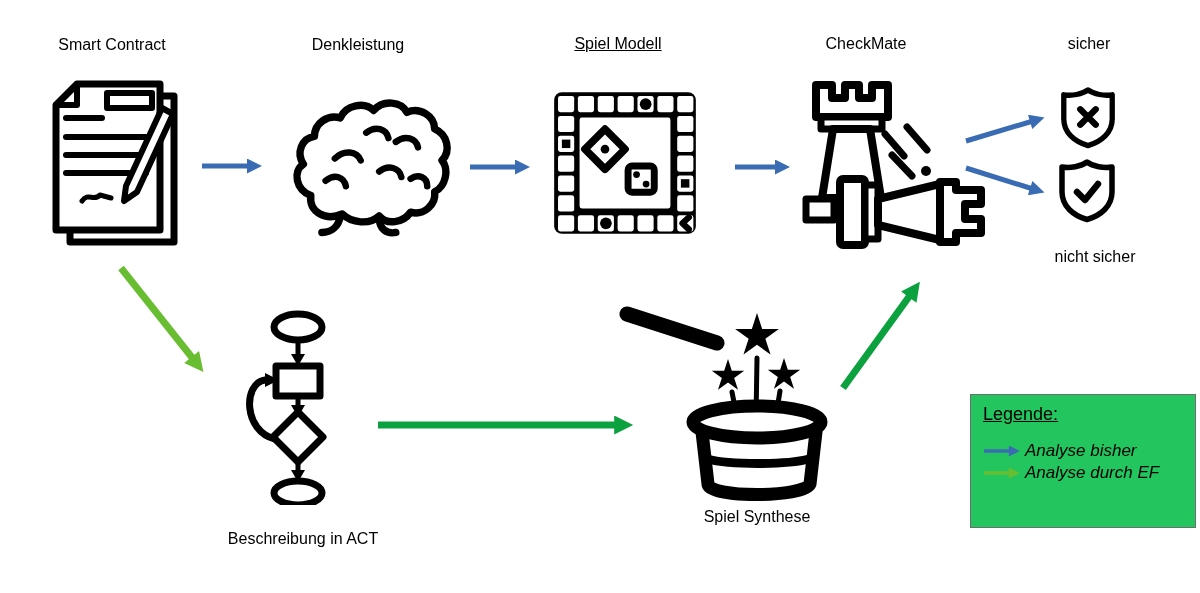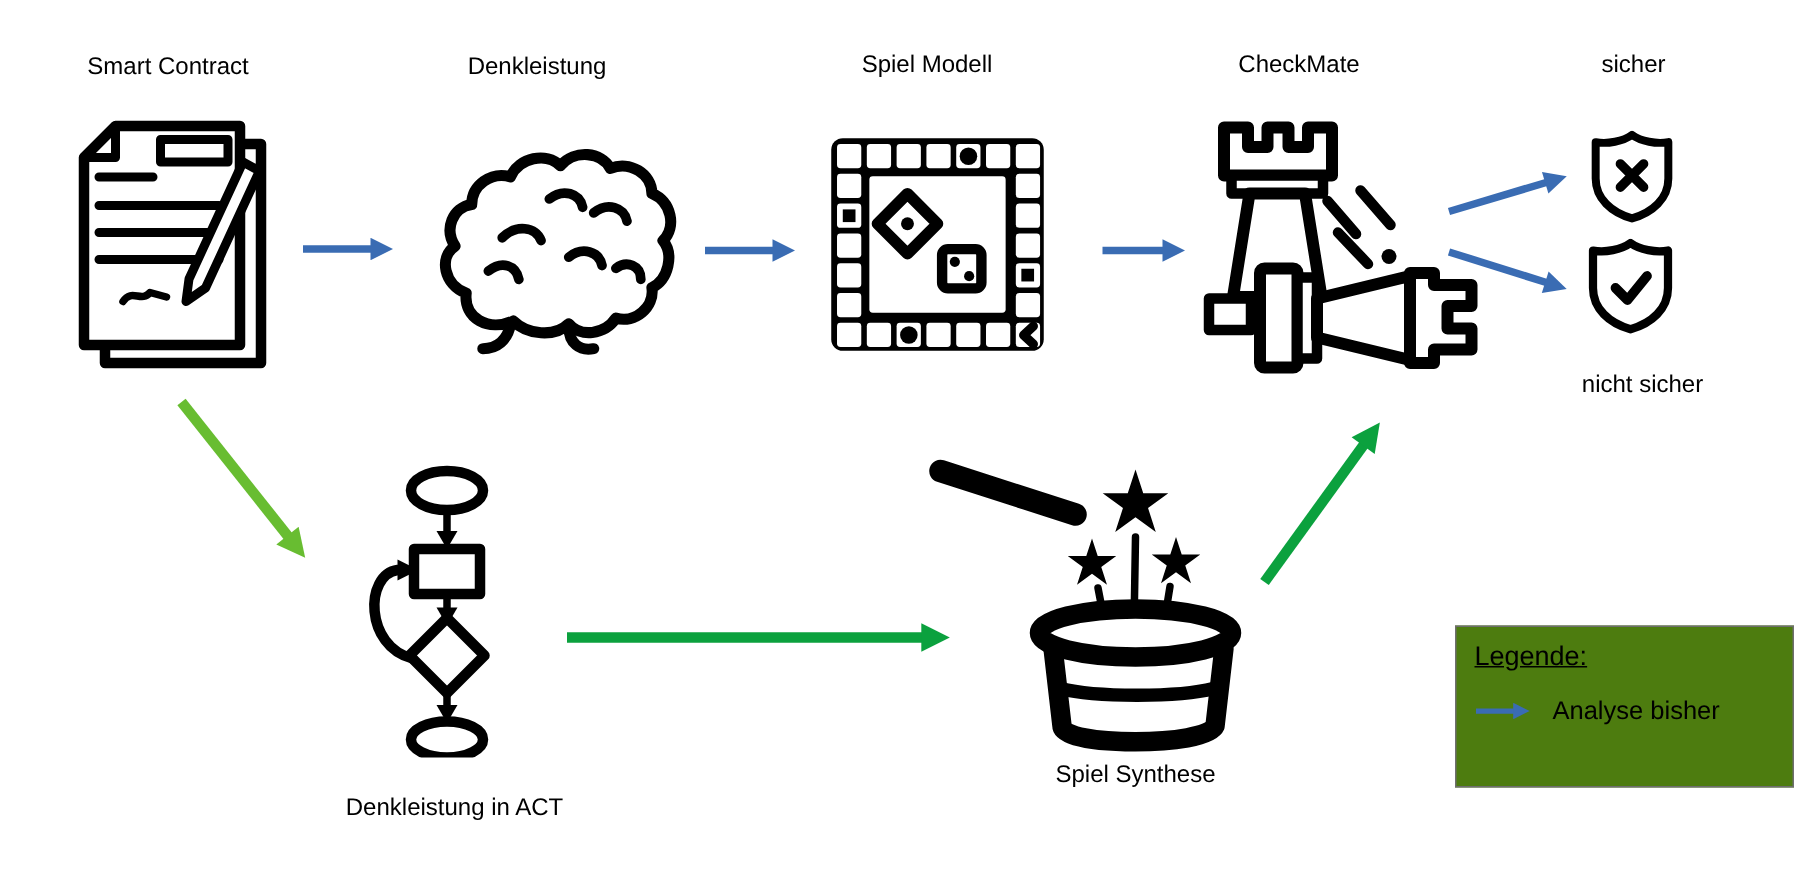--- a/index.html
+++ b/index.html
@@ -17,27 +17,26 @@
   .paper { stroke:var(--line-black,#000); fill:#fff; stroke-linecap:round; stroke-linejoin:round; }
   .ink-fill { fill:var(--line-black,#000); stroke:none; }
   .arrows { position:absolute; left:0; top:0; width:1200px; height:593px; }
   .arrow-blue  { stroke:var(--arrow-blue,#3a6cb3); stroke-width:5; fill:none; }
   .arrow-lgreen{ stroke:var(--arrow-light-green,#68bd31); stroke-width:7; fill:none; }
   .arrow-dgreen{ stroke:var(--arrow-dark-green,#0ba13e); stroke-width:7; fill:none; }
   #mh-blue path, #mh-blue-s path   { fill:var(--arrow-blue,#3a6cb3); }
   #mh-lgreen path, #mh-lgreen-s path { fill:var(--arrow-light-green,#68bd31); }
   #mh-dgreen path, #mh-dgreen-s path { fill:var(--arrow-dark-green,#0ba13e); }
   .legend {
-    position:absolute; left:970px; top:394px; width:226px; height:108px;
-    border:1.5px solid var(--legend-border,#6e6e6e); background:#4d7c0f; box-sizing:border-box;
+    position:absolute; left:970px; top:394px; width:226px; height:134px;
+    border:1.5px solid var(--legend-border,#6e6e6e); background:#22c55e; box-sizing:border-box;
     padding:9px 12px;
-    margin-top:23px;
   }
   .legend-title { font-size:18px; text-decoration:underline; margin-bottom:15px; }
-  .legend-row { display:flex; align-items:center; gap:10px; height:22px; }
+  .legend-row { display:flex; align-items:center; gap:0; height:22px;font-style:italic; }
   .legend-row svg { flex:0 0 auto; }
   .legend-row .legend-label { font-size:17px; white-space:nowrap; }
   .legend-arrow { stroke-width:3.5; fill:none; }
   .la-blue  { stroke:var(--arrow-blue,#3a6cb3); }
   .la-lgreen{ stroke:var(--arrow-light-green,#68bd31); }
   .la-dgreen{ stroke:var(--arrow-dark-green,#0ba13e); }
 </style>
 </head>
 <body>
 
@@ -60,25 +59,25 @@
     <line class="arrow-blue" x1="735" y1="167" x2="778" y2="167" marker-end="url(#mh-blue)"></line>
     <line class="arrow-blue" x1="966" y1="141" x2="1033" y2="121" marker-end="url(#mh-blue)"></line>
     <line class="arrow-blue" x1="966" y1="168" x2="1033" y2="189" marker-end="url(#mh-blue)"></line>
     <line class="arrow-lgreen" x1="121" y1="268" x2="194" y2="360" marker-end="url(#mh-lgreen)"></line>
     <line class="arrow-dgreen" x1="378" y1="425" x2="618" y2="425" marker-end="url(#mh-dgreen)"></line>
     <line class="arrow-dgreen" x1="843" y1="388" x2="911" y2="294" marker-end="url(#mh-dgreen)"></line>
   </svg>
 
   <div class="node-label" style="left:112px; top:33px;">Smart Contract</div>
   <div class="node-label" style="left:358px; top:33px;">Denkleistung</div>
-  <div class="node-label" style="left:618px; top:32px;">Spiel Modell</div>
+  <div class="node-label" style="left:618px; top:32px;text-decoration:underline;">Spiel Modell</div>
   <div class="node-label" style="left:866px; top:32px;text-align:center;">CheckMate</div>
   <div class="node-label" style="left:1089px; top:32px;">sicher</div>
   <div class="node-label" style="left:1095px; top:245px;text-align:right;">nicht sicher</div>
-  <div class="node-label" style="left:303px; top:527px;">Denkleistung in ACT</div>
+  <div class="node-label" style="left:303px; top:527px;">Beschreibung in ACT</div>
   <div class="node-label" style="left:757px; top:505px;">
     <div>Spiel Synthese</div>
   </div>
 
   <div class="icon" style="left:50px; top:80px; width:132px; height:170px;">
     <svg viewBox="0 0 132 170">
       <rect class="paper" stroke-width="7" x="20" y="16" width="104" height="146"></rect>
       <path class="paper" stroke-width="7" d="M27,4 L110,4 L110,150 L6,150 L6,25 Z"></path>
       <path class="ink" stroke-width="6" d="M27,4 L27,25 L6,25"></path>
       <rect class="ink" stroke-width="6" x="57" y="13" width="45" height="15"></rect>
@@ -204,15 +203,26 @@
       <svg width="42" height="14" viewBox="0 0 42 14">
         <defs>
             <marker id="mh-blue-s" viewBox="0 0 10 10" refX="2" refY="5" markerWidth="13" markerHeight="11" orient="auto" markerUnits="userSpaceOnUse">
               <path d="M0,0 L10,5 L0,10 Z"></path>
             </marker>
           </defs>
         <line class="legend-arrow la-blue" x1="1" y1="7" x2="28" y2="7" marker-end="url(#mh-blue-s)"></line>
       </svg>
       <span class="legend-label">Analyse bisher</span>
     </div>
+    <div class="legend-row">
+      <svg width="42" height="14" viewBox="0 0 42 14">
+        <defs>
+            <marker id="mh-lgreen-s" viewBox="0 0 10 10" refX="2" refY="5" markerWidth="13" markerHeight="11" orient="auto" markerUnits="userSpaceOnUse">
+              <path d="M0,0 L10,5 L0,10 Z"></path>
+            </marker>
+          </defs>
+        <line class="legend-arrow la-lgreen" x1="1" y1="7" x2="28" y2="7" marker-end="url(#mh-lgreen-s)"></line>
+      </svg>
+      <span class="legend-label">Analyse durch EF</span>
+    </div>
   </div>
 
 </div>
 
 </body></html>

